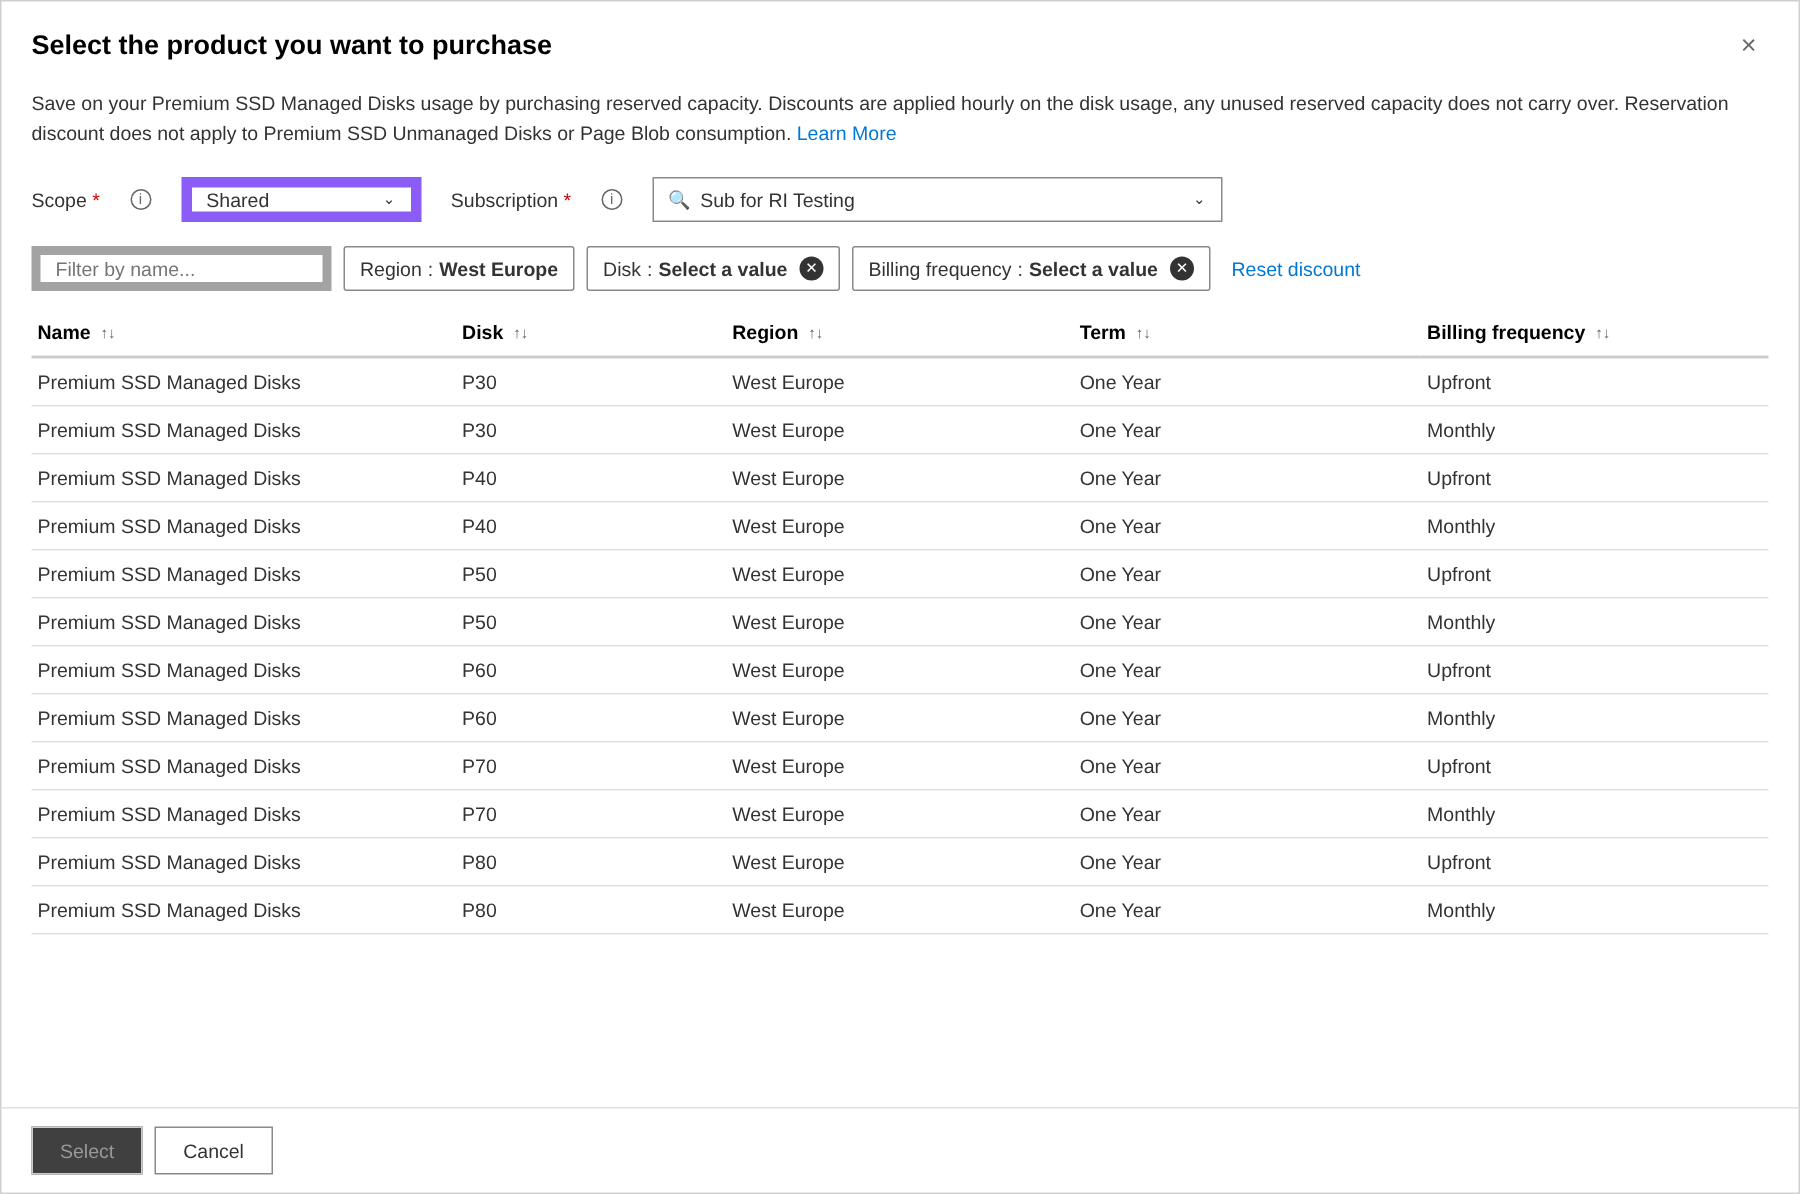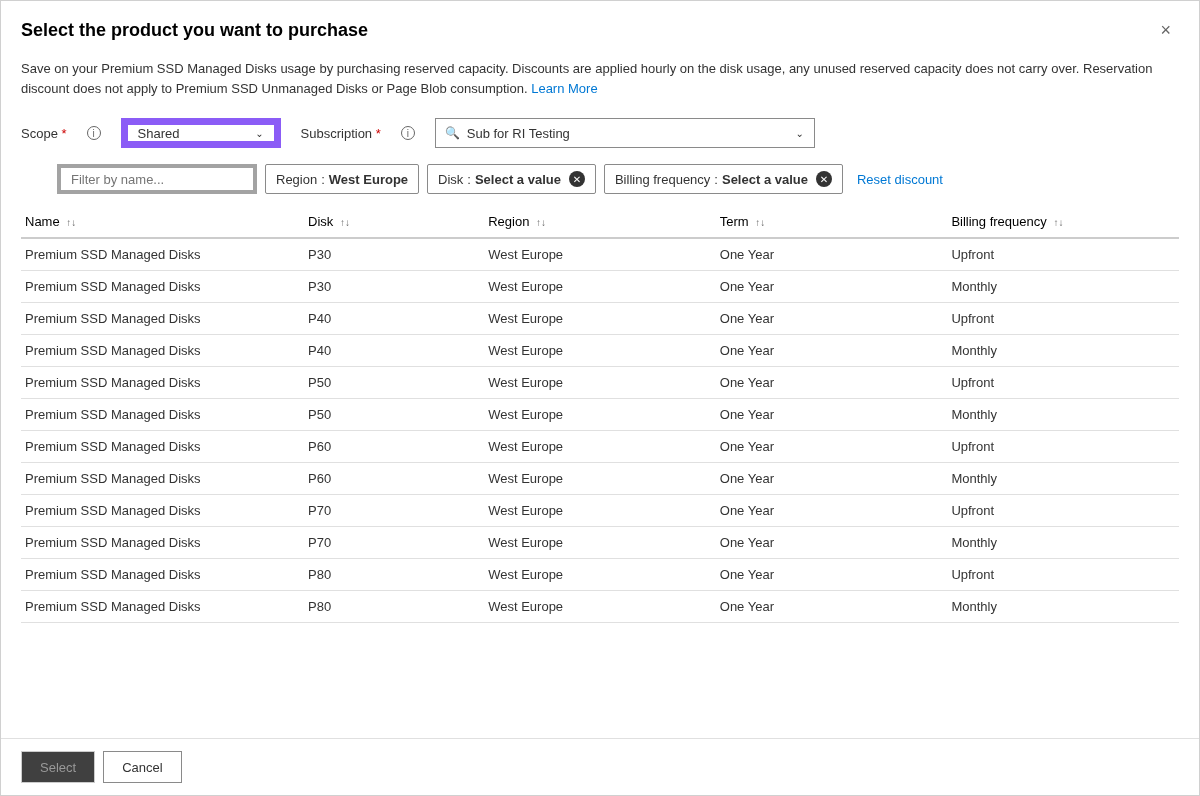--- a/index.html
+++ b/index.html
@@ -126,28 +126,27 @@
       flex: 1;
     }
     .filters-row {
       display: flex;
       align-items: center;
       padding: 4px 20px 12px 20px;
       gap: 8px;
       flex-wrap: wrap;
     }
     .filter-input {
-      border: 4px solid #a3a3a3;
+      border: 6px solid #a3a3a3;
       padding: 4px 10px;
       height: 30px;
       font-size: 13px;
       width: 200px;
       color: #333;
       outline: none;
-      margin-left: 36px;
     }
     .filter-chip {
       display: flex;
       align-items: center;
       border: 1px solid #8a8a8a;
       padding: 3px 10px;
       height: 30px;
       font-size: 13px;
       color: #333;
       background: #fff;
@@ -189,21 +188,21 @@
       width: 100%;
       border-collapse: collapse;
       font-size: 13px;
     }
     thead tr {
       border-bottom: 2px solid #e0e0e0;
     }
     th {
       text-align: left;
       padding: 8px 12px 8px 4px;
-      font-weight: 400;
+      font-weight: 700;
       color: #000;
       white-space: nowrap;
       border-bottom: 2px solid #ccc;
     }
     th .sort-arrows {
       font-size: 10px;
       color: #666;
       margin-left: 3px;
       vertical-align: middle;
     }

